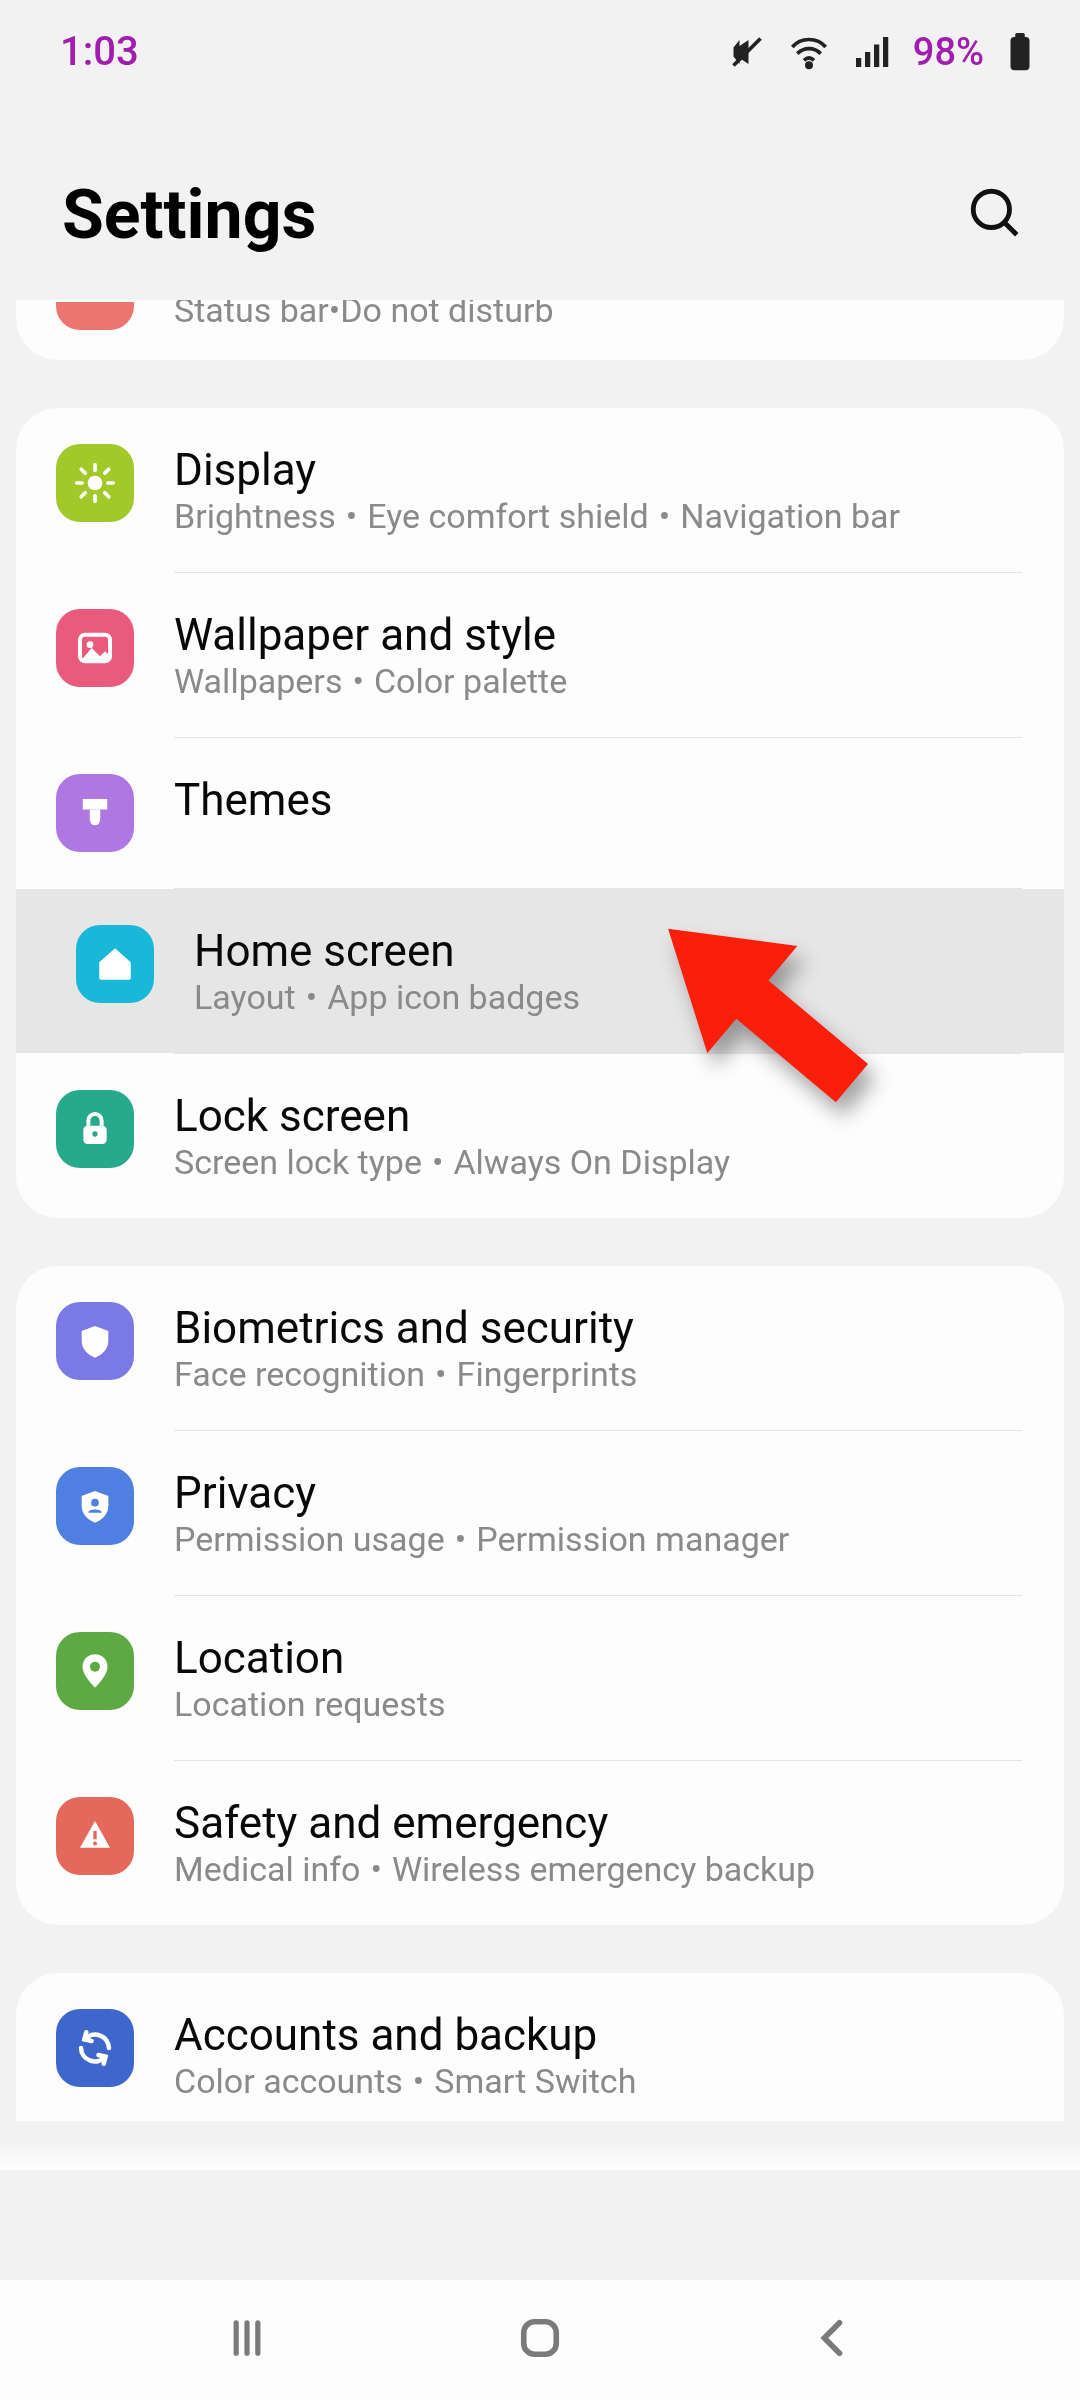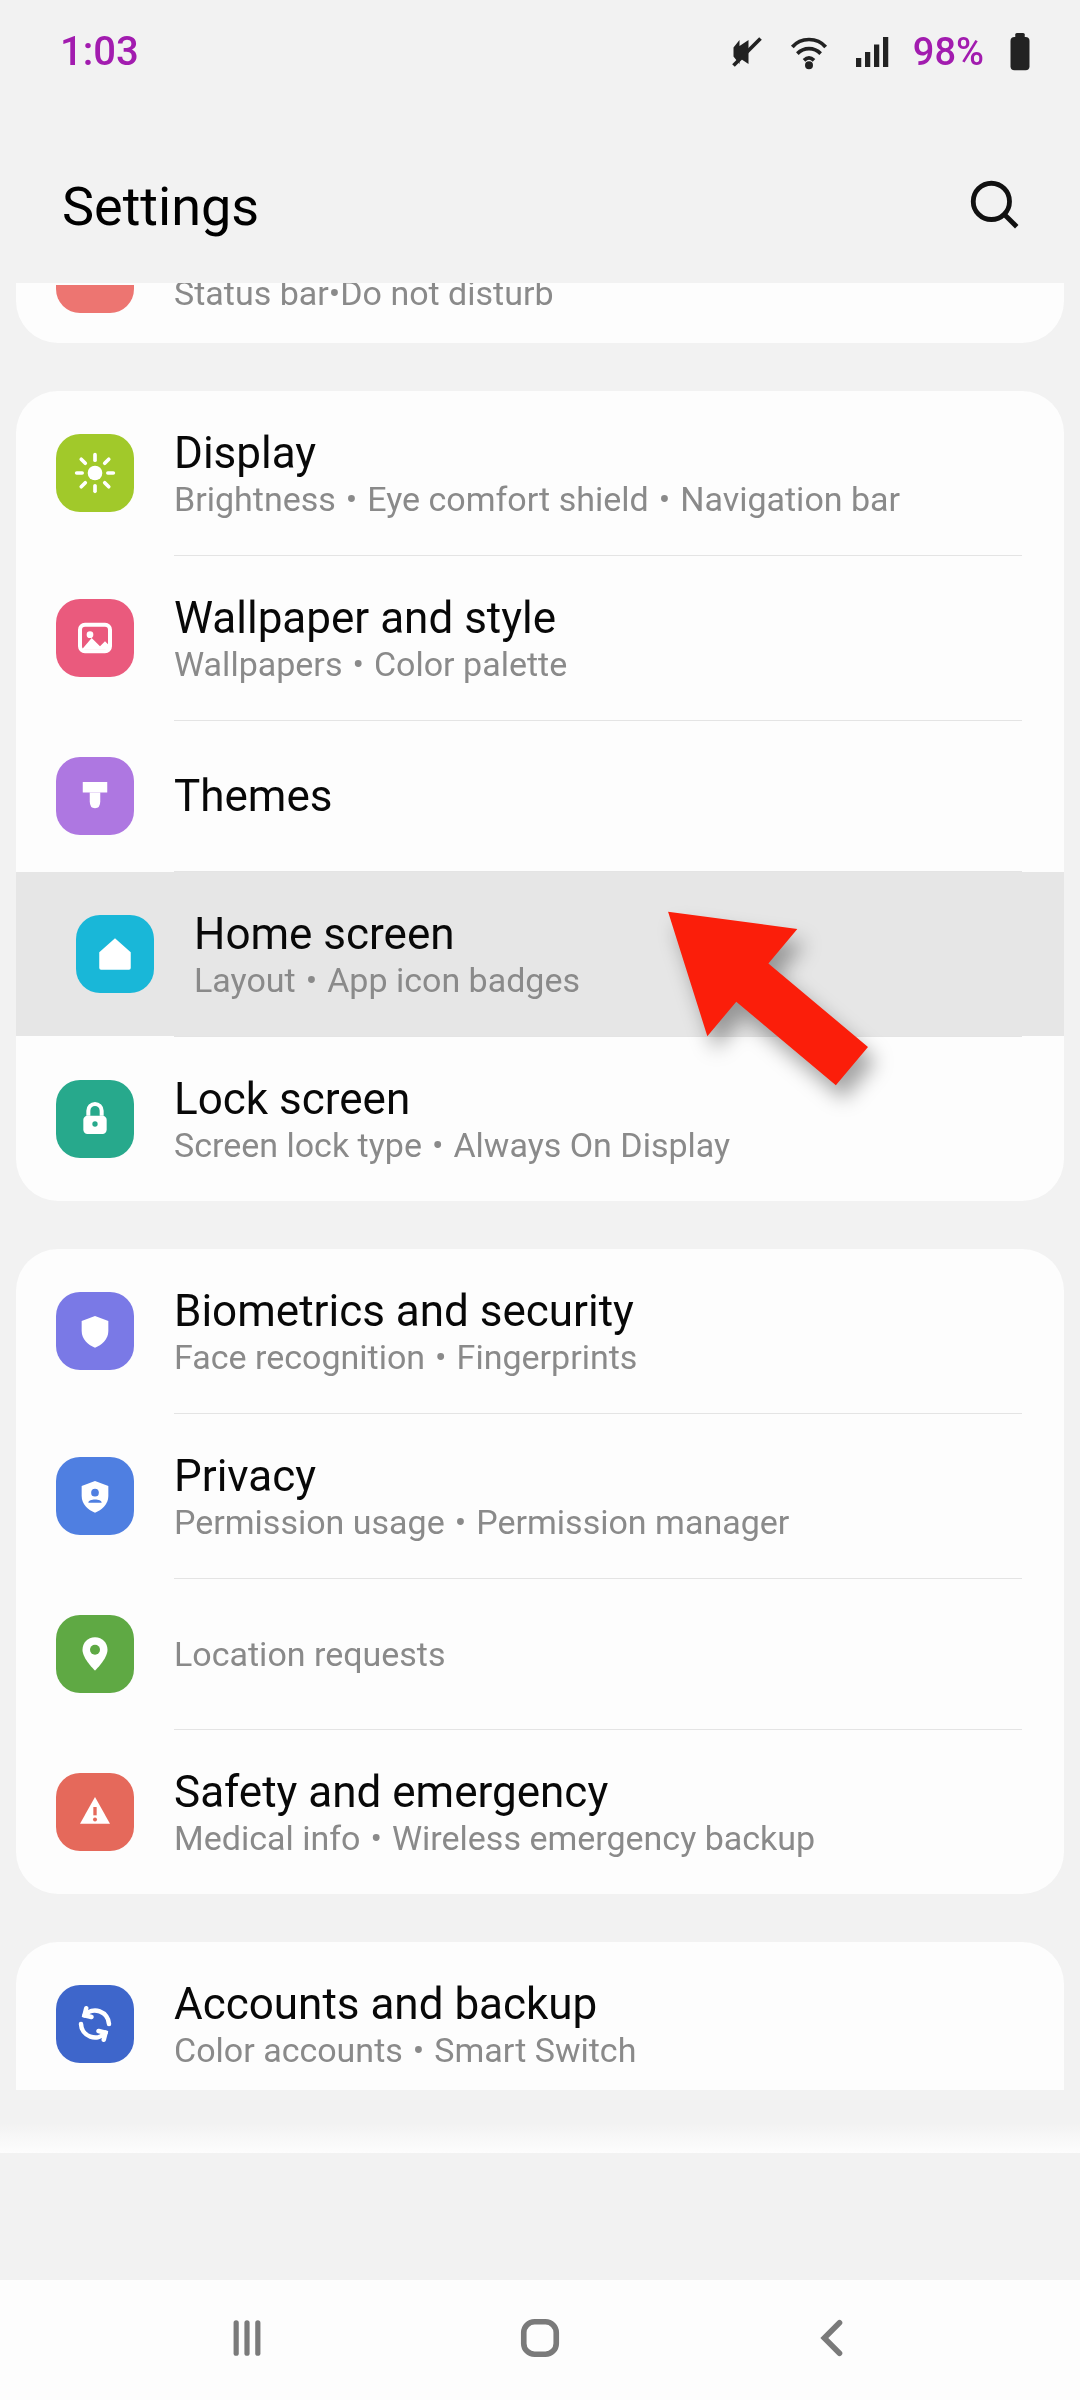--- a/index.html
+++ b/index.html
@@ -21,21 +21,21 @@
     color: #a21caf;
   }
   .status-right { display: flex; align-items: center; gap: 24px; }
   .status-right svg { display: block; }
   .header {
     display: flex;
     justify-content: space-between;
     align-items: center;
     padding: 100px 56px 45px 62px;
   }
-  .header-title { font-size: 54px; font-weight: 400; }
+  .header-title { font-size: 68px; font-weight: 700; }
   .content {
     position: relative;
     height: 1990px;
     overflow: hidden;
   }
   .group {
     background: #fdfdfd;
     border-radius: 42px;
     margin: 0 16px 48px 16px;
     overflow: hidden;
@@ -46,21 +46,21 @@
     margin-top: -50px;
     padding-top: 40px;
   }
   .group.partial-bottom {
     border-bottom-left-radius: 0;
     border-bottom-right-radius: 0;
     margin-bottom: 0;
   }
   .item {
     display: flex;
-    align-items: center;
+    align-items: flex-start;
     padding: 36px 40px 36px 40px;
   }
   .item.highlight { background: #e6e6e6; }
   .item .icon-wrap {
     width: 78px; height: 78px;
     border-radius: 24px;
     display: flex; align-items: center; justify-content: center;
     flex: 0 0 78px;
   }
   .item .text-wrap { margin-left: 40px; flex: 1; }
@@ -292,20 +292,21 @@
     <div class="divider"></div>
 
     <div class="item">
       <div class="icon-wrap" style="background:#5fa944">
         <svg width="40" height="40" viewBox="0 0 24 24" fill="#fff">
             <path d="M12 2 C7.5 2 4.5 5.4 4.5 9.5 C4.5 15 12 22 12 22 C12 22 19.5 15 19.5 9.5 C19.5 5.4 16.5 2 12 2 Z"></path>
             <circle cx="12" cy="9.5" r="3" fill="#5fa944"></circle>
           </svg>
       </div>
       <div class="text-wrap">
+        <div class="title">Location</div>
         <div class="sub">
           <span>Location requests</span>
         </div>
       </div>
     </div>
     <div class="divider"></div>
 
     <div class="item">
       <div class="icon-wrap" style="background:#e5695b">
         <svg width="40" height="40" viewBox="0 0 24 24" fill="#fff">

